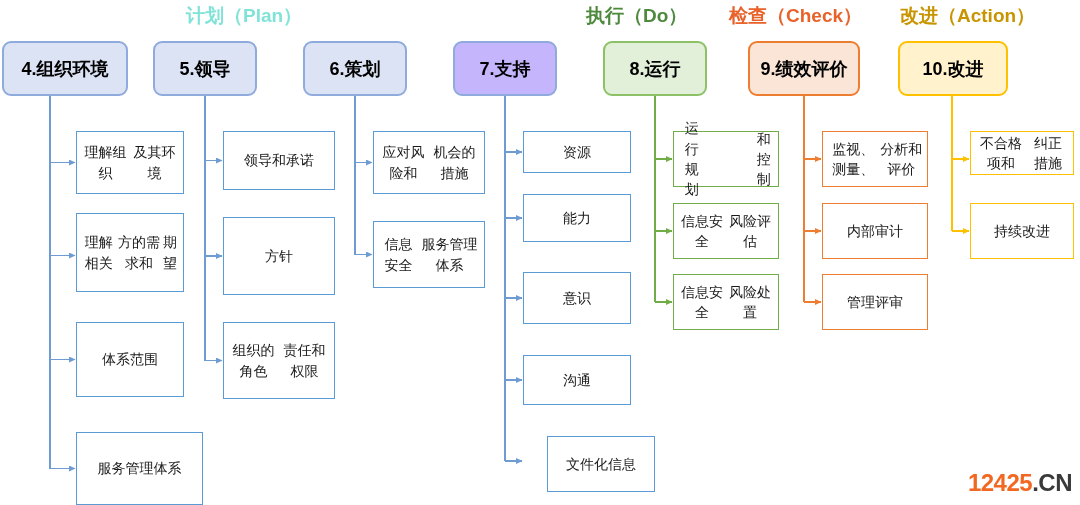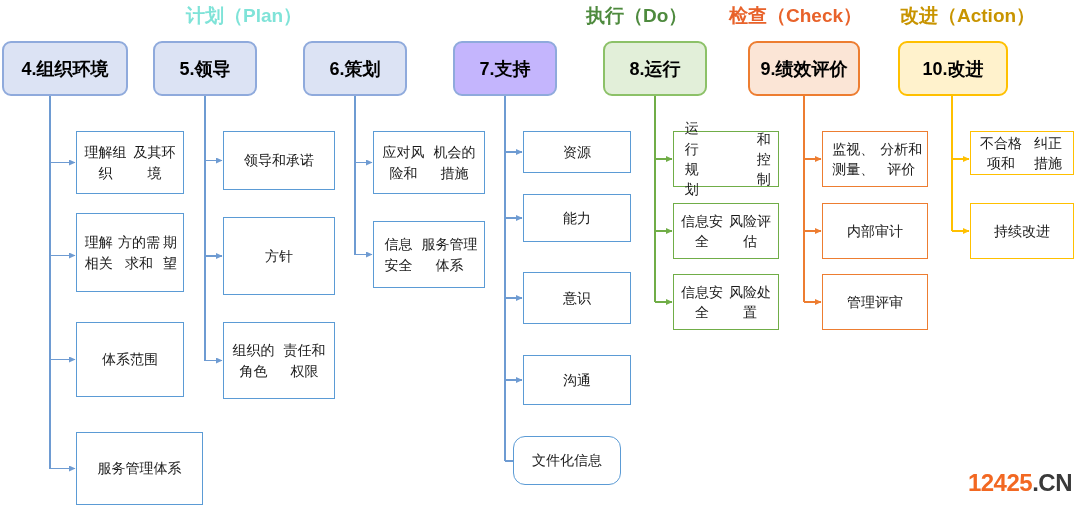--- a/index.html
+++ b/index.html
@@ -172,21 +172,21 @@
       </div>
       <div class="node-box" style="left: 523px; top: 194px; width: 108px; height: 48px; border-color: rgb(91, 155, 213);">
         <span>能力</span>
       </div>
       <div class="node-box" style="left: 523px; top: 272px; width: 108px; height: 52px; border-color: rgb(91, 155, 213);">
         <span>意识</span>
       </div>
       <div class="node-box" style="left: 523px; top: 355px; width: 108px; height: 50px; border-color: rgb(91, 155, 213);">
         <span>沟通</span>
       </div>
-      <div class="node-box" style="left: 513px; top: 436px; width: 108px; height: 49px; border-color: rgb(91, 155, 213); border-radius: 12px;">
+      <div class="node-box" style="left: 547px; top: 436px; width: 108px; height: 56px; border-color: rgb(91, 155, 213);">
         <span>文件化信息</span>
       </div>
       <div class="header-box" style="left: 603px; top: 41px; width: 104px; height: 55px; border-color: rgb(140, 193, 104); background: rgb(226, 239, 217);">8.运行</div>
       <div class="node-box" style="left: 673px; top: 131px; width: 106px; height: 56px; border-color: rgb(112, 173, 71); gap: 48px;">
         <span>运行规划</span>
         <span>和控制</span>
       </div>
       <div class="node-box" style="left: 673px; top: 203px; width: 106px; height: 56px; border-color: rgb(112, 173, 71);">
         <span>信息安全</span>
         <span>风险评估</span>

